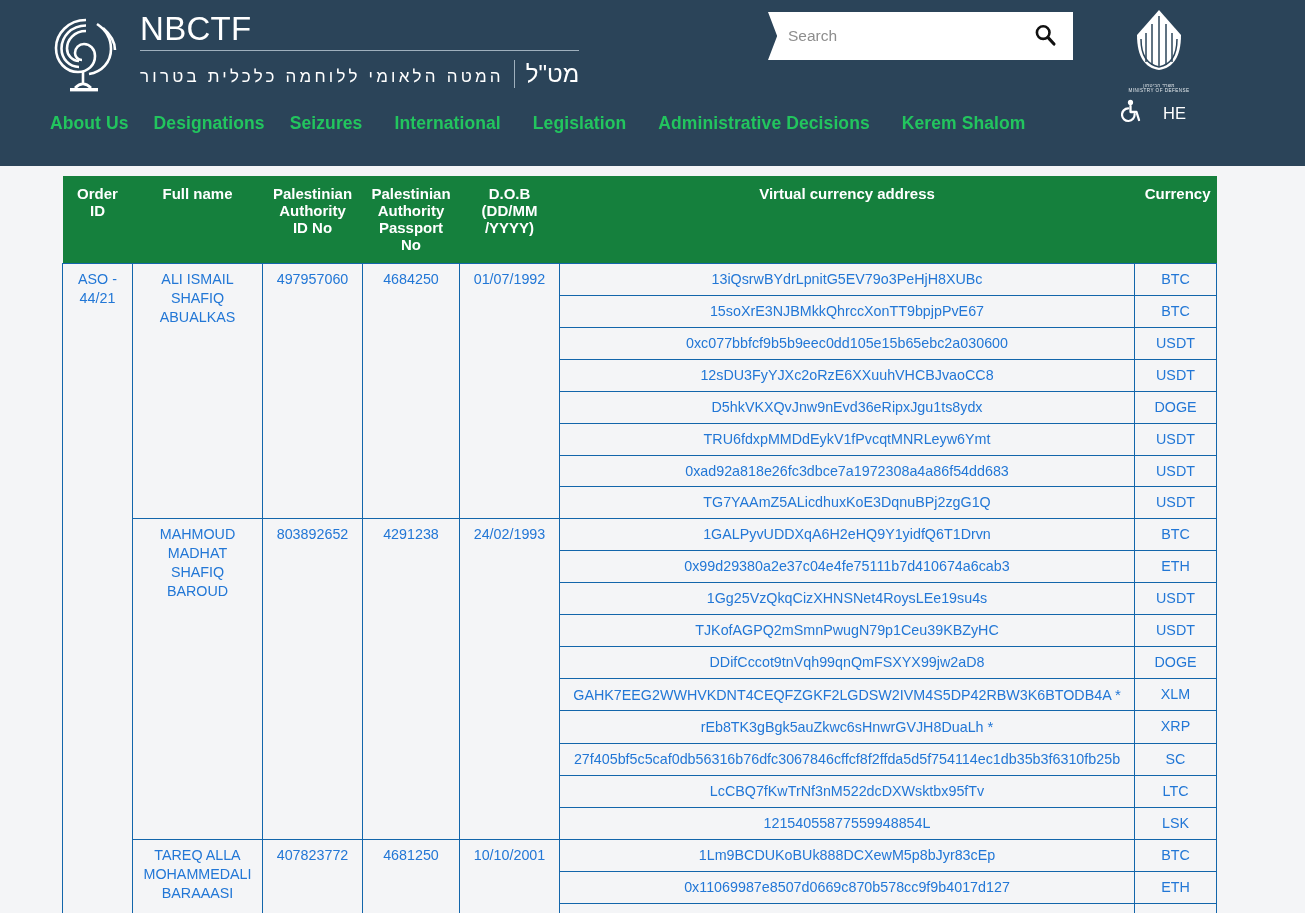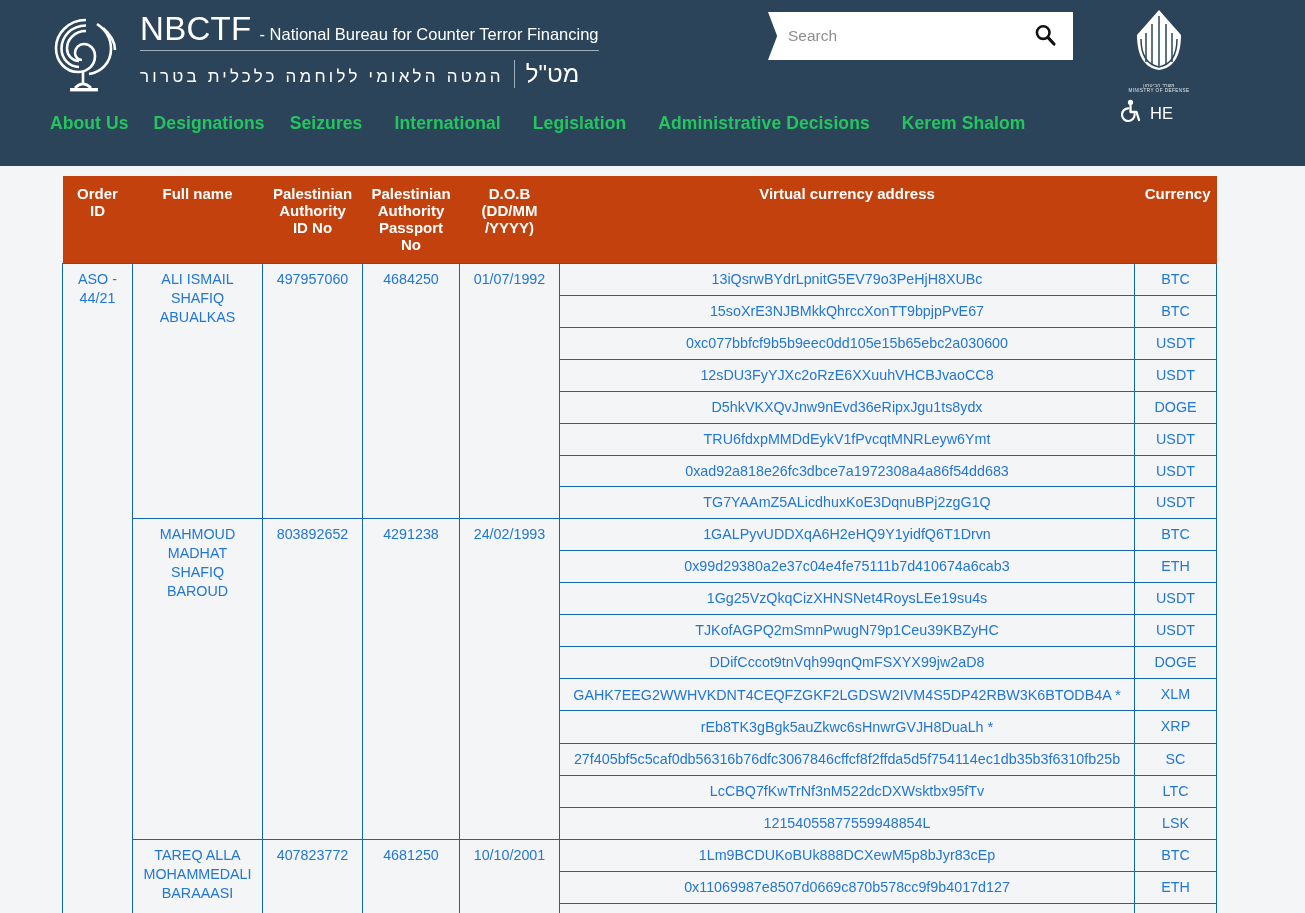--- a/index.html
+++ b/index.html
@@ -99,21 +99,21 @@
     text-align: center;
   }
   .mod-caption-he { color:#e4e9ed; font-size:4.6px; letter-spacing:.3px; display:block; margin-top:1px;}
   .mod-caption-en { color:#e4e9ed; font-size:4.6px; letter-spacing:.45px; display:block; }
 
   .access-row {
     position: absolute;
     left: 1121px; top: 99px;
     display: flex;
     align-items: center;
-    gap: 7px;
+    gap: 20px;
   }
   .lang-link {
     color: #ffffff;
     font-size: 16.5px;
     text-decoration: none;
   }
 
   .main-nav {
     position: absolute;
     left: 50px; top: 113px;
@@ -138,21 +138,21 @@
     left: 62px; top: 176px;
     width: 1154px;
   }
   table.designations {
     border-collapse: collapse;
     table-layout: fixed;
     width: 1154px;
     color: #2277d6;
   }
   table.designations thead th {
-    background: #c2410c;
+    background: #15803d;
     color: #ffffff;
     font-size: 15px;
     font-weight: bold;
     padding: 9px 6px 10px;
     vertical-align: top;
     line-height: 1.14;
     border: 0;
   }
   thead th.h-order   { width: 70px;  text-align: center; }
   thead th.h-name    { width: 130px; text-align: center; }
@@ -212,21 +212,20 @@
           <path d="M49 10 C58 16 63 25 63 35 C63 48 54 58 41 60"></path>
           <path d="M55 14 C62 20 67 27 67 36"></path>
         </g>
         <path d="M35 57 L35 70 M27 74 Q35 66 43 74" fill="none" stroke="#ffffff" stroke-width="2.6"></path>
         <rect x="22" y="74" width="28" height="3.4" fill="#ffffff"></rect>
       </svg>
     </span>
     <div class="brand-texts">
       <div class="brand-line1">
         <span class="brand-acronym">NBCTF</span>
-        <span class="brand-fullname">- National Bureau for Counter Terror Financing</span>
       </div>
       <div class="brand-line2">
         <span class="brand-he-acronym">מט"ל</span>
         <span class="brand-he-full">המטה הלאומי ללוחמה כלכלית בטרור</span>
       </div>
     </div>
   </div>
 
   <div class="search-box">
     <input class="search-input" type="text" placeholder="Search" style="">

